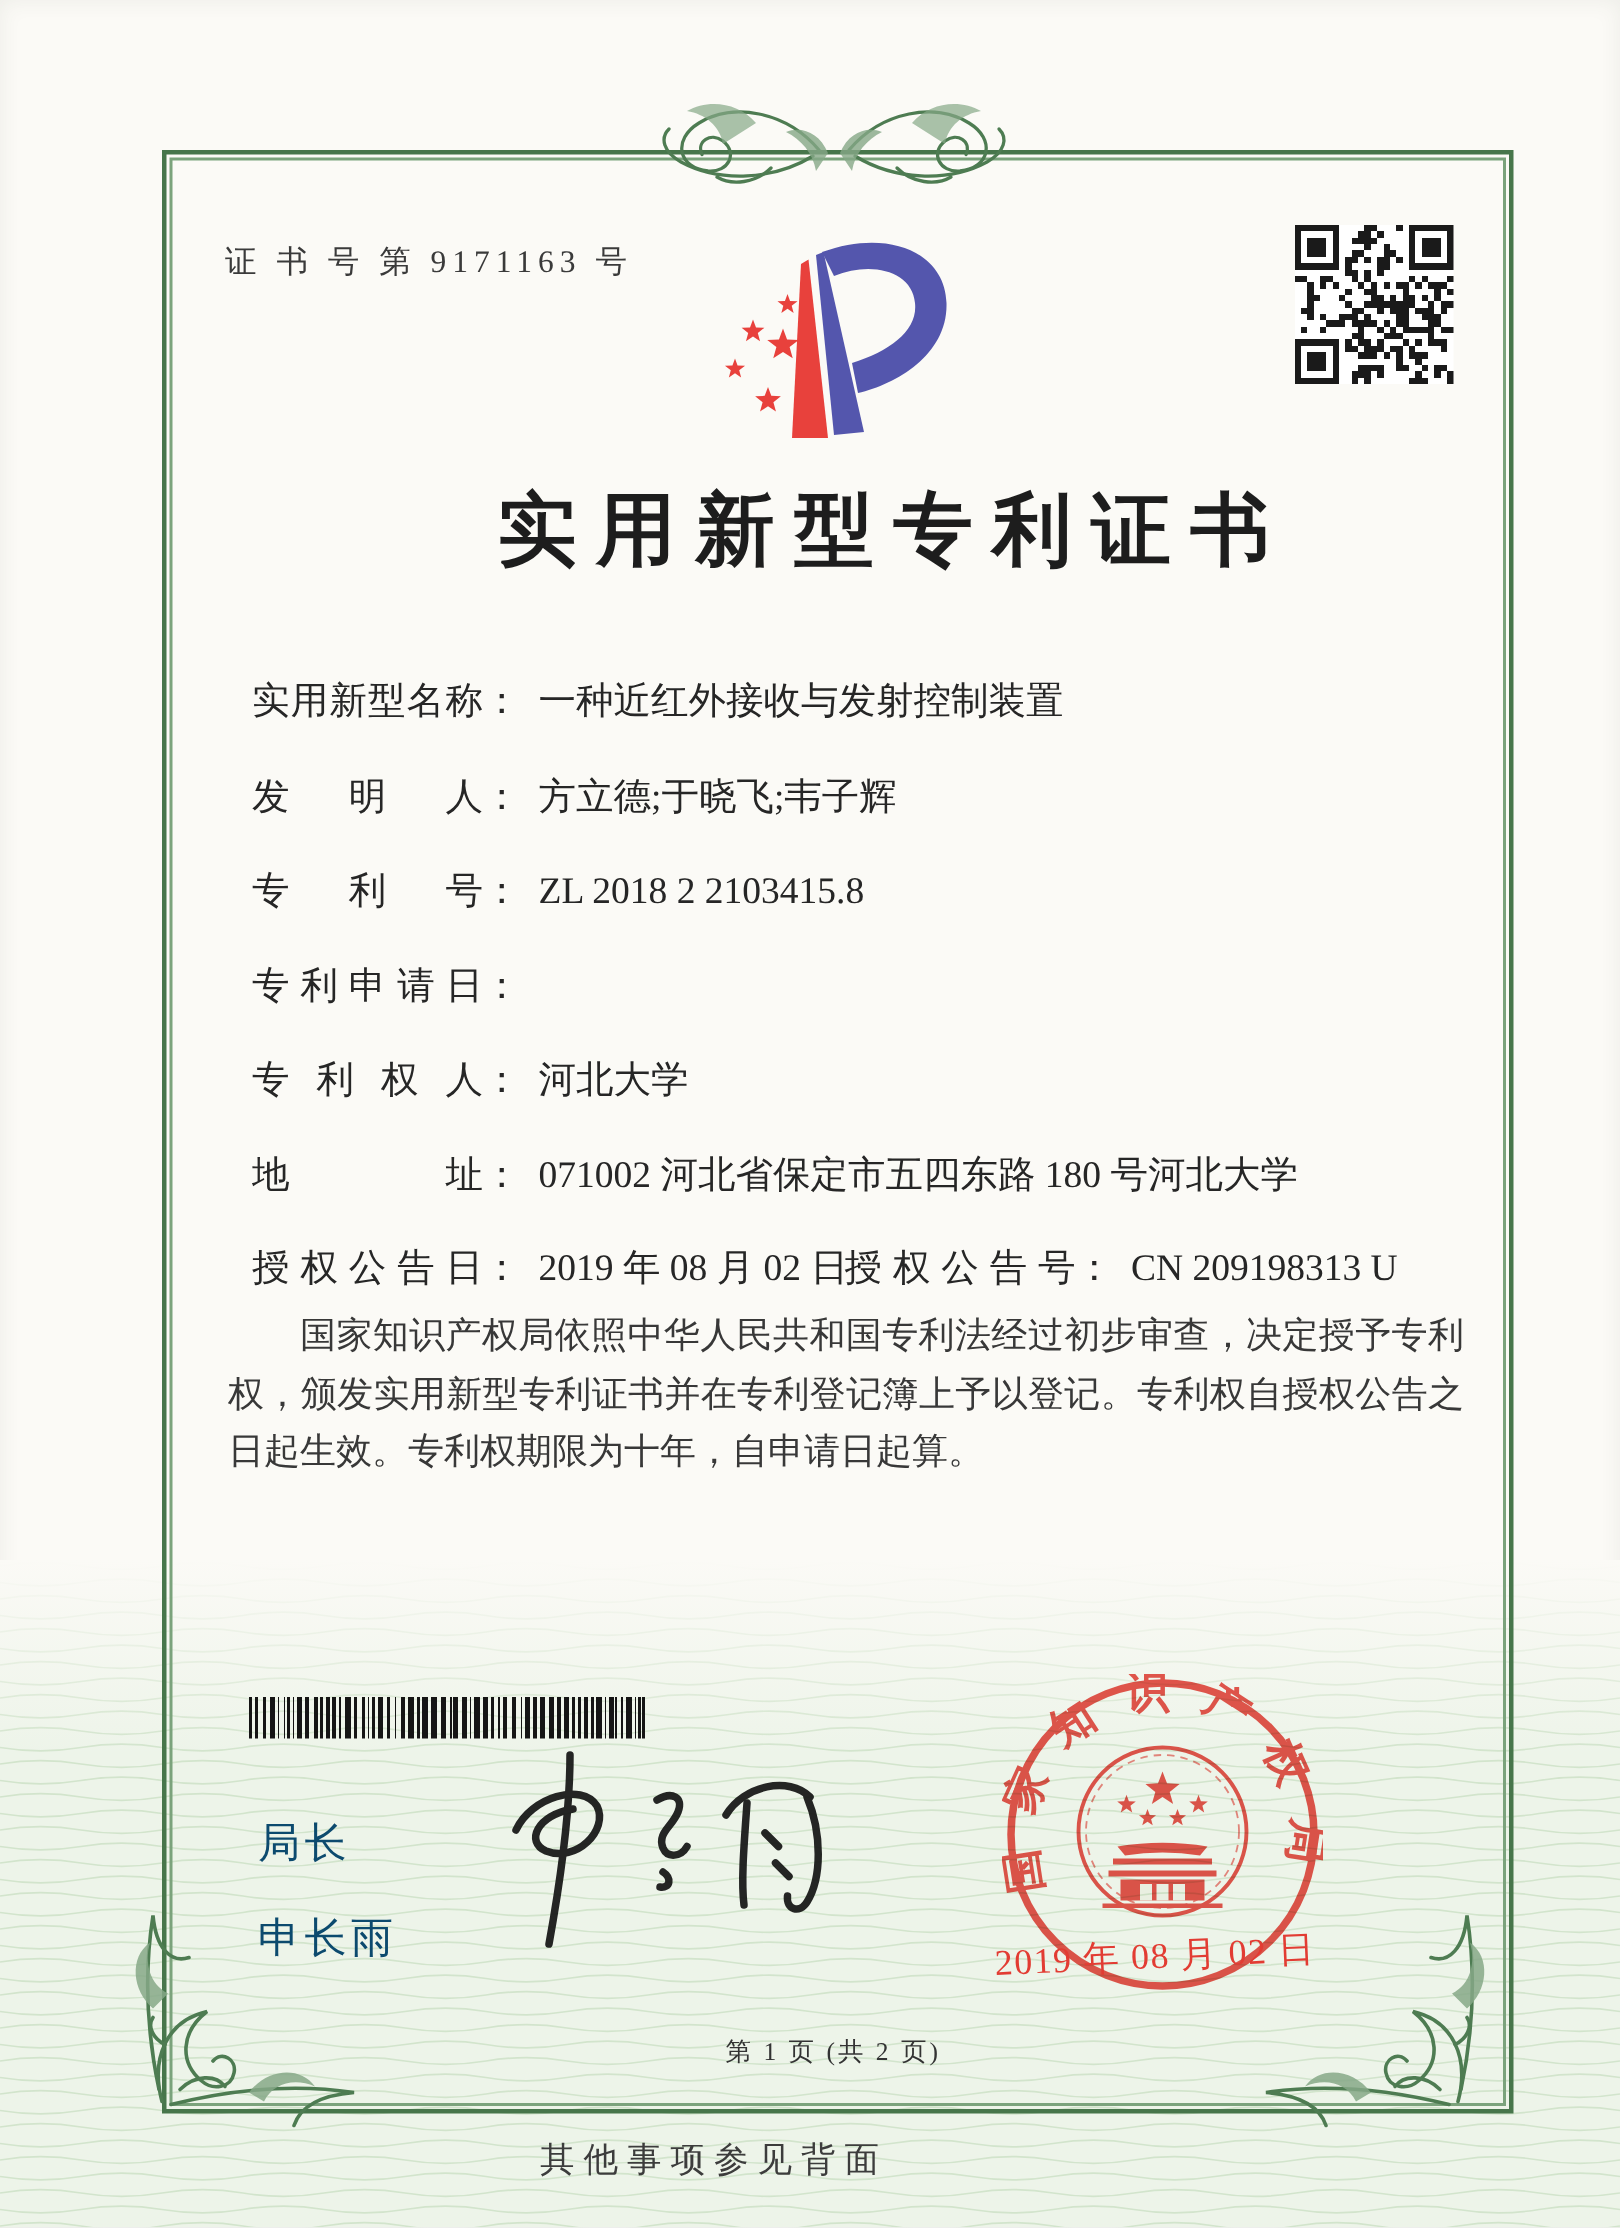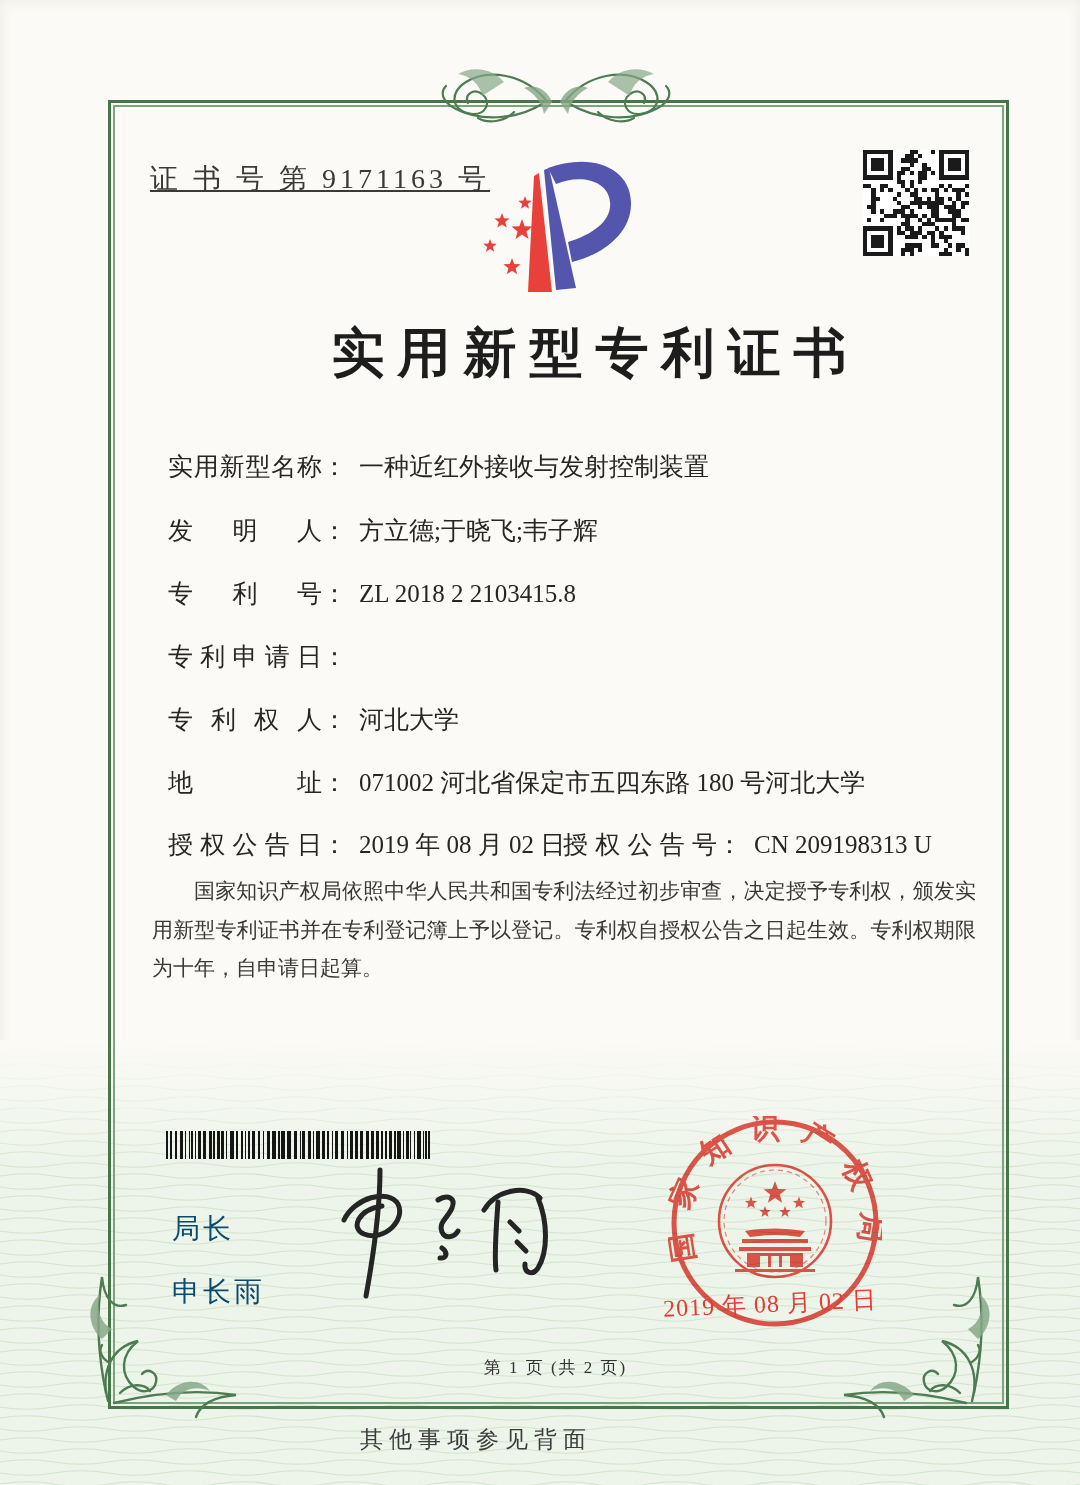--- a/index.html
+++ b/index.html
@@ -14,32 +14,32 @@
   .wavefade{position:absolute;left:0;top:1040px;width:1080px;height:130px;
     background:linear-gradient(#fbfaf6,rgba(251,250,246,0));}
   
   .frame{position:absolute;left:108px;top:100px;width:895px;height:1303px;
     border:3px solid #47764b;}
   .frame-inner{position:absolute;inset:2px;border:2px solid #7ba37c;}
   .topornament{position:absolute;left:396px;top:56px;}
   .corner{position:absolute;}
   .corner-bl{left:50px;top:1243px;}
   .corner-br{left:830px;top:1243px;transform:scaleX(-1);}
-  .certno{position:absolute;left:150px;top:160px;font-size:28px;letter-spacing:4px;color:#3a3a3a;white-space:nowrap;text-decoration:underline;}
+  .certno{position:absolute;left:150px;top:160px;font-size:21px;letter-spacing:4px;color:#3a3a3a;white-space:nowrap;}
   .logo{position:absolute;left:468px;top:152px;}
   .qr{position:absolute;left:863px;top:150px;}
   .title{position:absolute;left:108px;top:318px;width:975px;text-align:center;
     font-size:53px;font-weight:700;letter-spacing:13px;color:#1d1d1d;white-space:nowrap;}
   .field{position:absolute;left:168px;font-size:25px;color:#262626;
     display:flex;align-items:baseline;white-space:nowrap;}
   .jlabel{display:inline-flex;justify-content:space-between;width:154px;flex:none;}
   .colon{margin-right:12px;}
   .field.right2{left:563px;}
   .paras{position:absolute;left:152px;top:872px;width:824px;
-    font-size:21px;line-height:38.5px;color:#383838;text-align:justify;}
+    font-size:24px;line-height:38.5px;color:#383838;text-align:justify;}
   .paras p{margin:0;text-indent:2em;}
   .barcode{position:absolute;left:166px;top:1131px;}
   .bureau{position:absolute;left:172px;top:1210px;
     font-family:"Liberation Sans","DejaVu Sans",sans-serif;
     font-size:28px;letter-spacing:3px;color:#0c4a6e;}
   .bureau .name{display:block;margin-top:25px;}
   .sig{position:absolute;left:318px;top:1156px;}
   .seal{position:absolute;left:668px;top:1116px;mix-blend-mode:multiply;opacity:.9;}
   .sealdate{position:absolute;left:652px;top:1288px;width:236px;text-align:center;
     color:#e23c33;font-size:24px;letter-spacing:1px;transform:rotate(-2.5deg);white-space:nowrap;}

